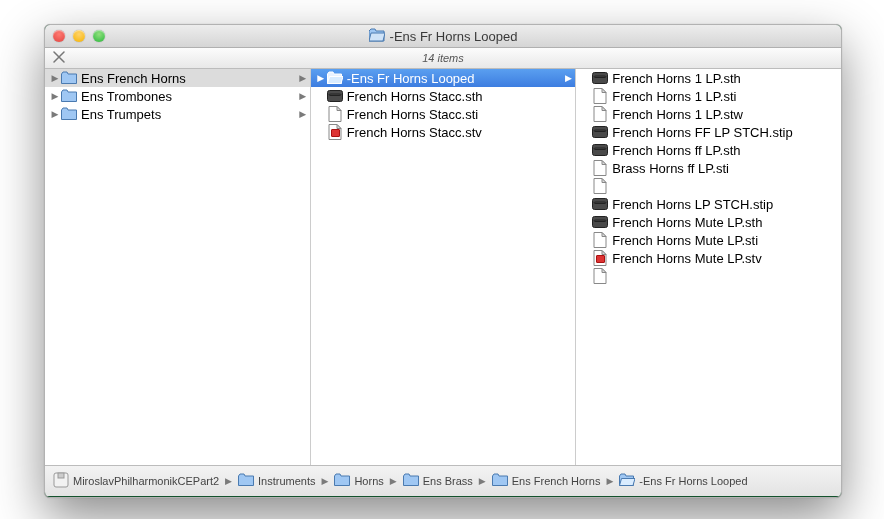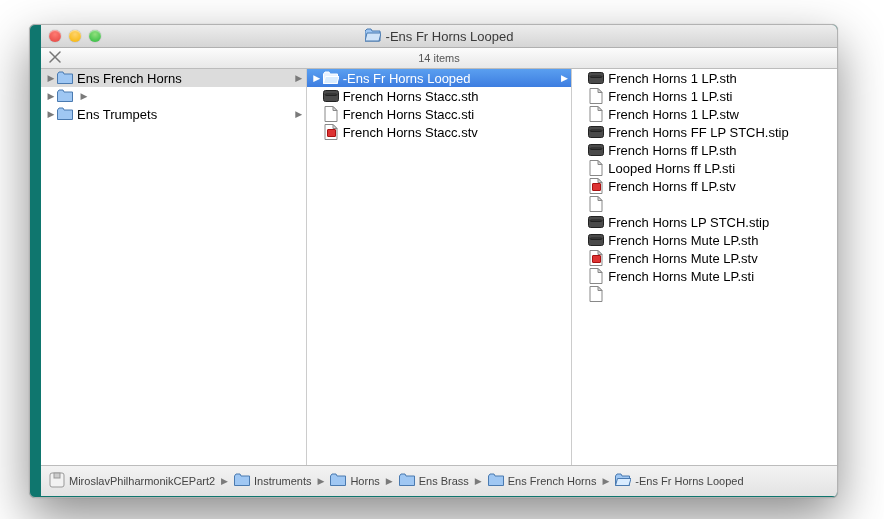--- a/index.html
+++ b/index.html
@@ -11,30 +11,29 @@
     color: #000;
   }
   .stage {
     width: 884px;
     height: 519px;
     position: relative;
     background: #fff;
   }
   .window {
     position: absolute;
-    left: 29px;
+    left: 44px;
     top: 24px;
     width: 796px;
     height: 472px;
     border-radius: 6px;
     box-shadow: 0 20px 50px rgba(0,0,0,0.45), 0 0 1px rgba(0,0,0,0.3);
-    background: #0f766e;
+    background: #14532d;
     overflow: hidden;
     border: 1px solid #b2b2b2;
-    padding-left: 11px;
   }
   .titlebar {
     height: 22px;
     background: linear-gradient(to bottom, #ededed, #d5d5d5);
     border-bottom: 1px solid #b0b0b0;
     display: flex;
     align-items: center;
     position: relative;
   }
   .traffic {
@@ -72,20 +71,21 @@
   .tool-left {
     padding-left: 8px;
     color: #555;
   }
   .tool-center {
     position: absolute;
     left:0; right:0;
     text-align: center;
     font-size: 11px;
     color: #555;
+    font-style: italic;
   }
   .columns {
     display: flex;
     height: 396px;
     background: #fff;
   }
   .col {
     flex: 1 1 0;
     border-right: 1px solid #ccc;
     overflow: hidden;
@@ -214,20 +214,21 @@
             <span class="label">Ens French Horns</span>
             <span class="arrow-right">▶</span>
           </div>
           <div class="row">
             <span class="disclosure">▶</span>
             <span class="icon">
               <svg class="svg-folder" viewBox="0 0 16 14">
                 <path d="M0.5 3 L2 1 L6 1 L7 3 L15.5 3 L15.5 12.5 L0.5 12.5 Z" fill="#9fc7f3" stroke="#4a7ab0"></path>
               </svg>
             </span>
+            <span class="label">Ens Trombones</span>
             <span class="arrow-right">▶</span>
           </div>
           <div class="row">
             <span class="disclosure">▶</span>
             <span class="icon">
               <svg class="svg-folder" viewBox="0 0 16 14">
                 <path d="M0.5 3 L2 1 L6 1 L7 3 L15.5 3 L15.5 12.5 L0.5 12.5 Z" fill="#9fc7f3" stroke="#4a7ab0"></path>
               </svg>
             </span>
             <span class="label">Ens Trumpets</span>
@@ -332,86 +333,73 @@
             <span class="label">French Horns ff LP.sth</span>
           </div>
           <div class="row">
             <span class="disclosure empty">▶</span>
             <span class="icon">
               <svg class="svg-file" viewBox="0 0 14 16">
                 <path class="page" d="M1 0.5 L9 0.5 L13 4.5 L13 15.5 L1 15.5 Z"></path>
                 <path class="fold" d="M9 0.5 L9 4.5 L13 4.5 Z"></path>
               </svg>
             </span>
-            <span class="label">Looped Horns ff LP.sti</span>
+            <span class="label">Brass Horns ff LP.sti</span>
+          </div>
+          <div class="row">
+            <span class="disclosure empty">▶</span>
+            <span class="icon">
+              <svg class="svg-file" viewBox="0 0 14 16">
+                <path class="page" d="M1 0.5 L9 0.5 L13 4.5 L13 15.5 L1 15.5 Z"></path>
+                <path class="fold" d="M9 0.5 L9 4.5 L13 4.5 Z"></path>
+              </svg>
+            </span>
+          </div>
+          <div class="row">
+            <span class="disclosure empty">▶</span>
+            <span class="icon">
+              <svg class="svg-dark" viewBox="0 0 16 12">
+                <rect x="0.5" y="0.5" width="15" height="11" rx="2"></rect>
+                <rect x="2" y="4" width="12" height="1.5" fill="#bbb"></rect>
+              </svg>
+            </span>
+            <span class="label">French Horns LP STCH.stip</span>
+          </div>
+          <div class="row">
+            <span class="disclosure empty">▶</span>
+            <span class="icon">
+              <svg class="svg-dark" viewBox="0 0 16 12">
+                <rect x="0.5" y="0.5" width="15" height="11" rx="2"></rect>
+                <rect x="2" y="4" width="12" height="1.5" fill="#bbb"></rect>
+              </svg>
+            </span>
+            <span class="label">French Horns Mute LP.sth</span>
+          </div>
+          <div class="row">
+            <span class="disclosure empty">▶</span>
+            <span class="icon">
+              <svg class="svg-file" viewBox="0 0 14 16">
+                <path class="page" d="M1 0.5 L9 0.5 L13 4.5 L13 15.5 L1 15.5 Z"></path>
+                <path class="fold" d="M9 0.5 L9 4.5 L13 4.5 Z"></path>
+              </svg>
+            </span>
+            <span class="label">French Horns Mute LP.sti</span>
           </div>
           <div class="row">
             <span class="disclosure empty">▶</span>
             <span class="icon">
               <span style="position:relative;display:inline-block;width:14px;height:16px;">
                 <svg class="svg-file" viewBox="0 0 14 16" style="position:absolute;left:0;top:0;">
                   <path class="page" d="M1 0.5 L9 0.5 L13 4.5 L13 15.5 L1 15.5 Z"></path>
                   <path class="fold" d="M9 0.5 L9 4.5 L13 4.5 Z"></path>
                 </svg>
                 <span style="position:absolute;left:3px;top:5px;width:7px;height:6px;background:#d33;border:1px solid #a11;border-radius:1px;"></span>
               </span>
             </span>
-            <span class="label">French Horns ff LP.stv</span>
-          </div>
-          <div class="row">
-            <span class="disclosure empty">▶</span>
-            <span class="icon">
-              <svg class="svg-file" viewBox="0 0 14 16">
-                <path class="page" d="M1 0.5 L9 0.5 L13 4.5 L13 15.5 L1 15.5 Z"></path>
-                <path class="fold" d="M9 0.5 L9 4.5 L13 4.5 Z"></path>
-              </svg>
-            </span>
-          </div>
-          <div class="row">
-            <span class="disclosure empty">▶</span>
-            <span class="icon">
-              <svg class="svg-dark" viewBox="0 0 16 12">
-                <rect x="0.5" y="0.5" width="15" height="11" rx="2"></rect>
-                <rect x="2" y="4" width="12" height="1.5" fill="#bbb"></rect>
-              </svg>
-            </span>
-            <span class="label">French Horns LP STCH.stip</span>
-          </div>
-          <div class="row">
-            <span class="disclosure empty">▶</span>
-            <span class="icon">
-              <svg class="svg-dark" viewBox="0 0 16 12">
-                <rect x="0.5" y="0.5" width="15" height="11" rx="2"></rect>
-                <rect x="2" y="4" width="12" height="1.5" fill="#bbb"></rect>
-              </svg>
-            </span>
-            <span class="label">French Horns Mute LP.sth</span>
-          </div>
-          <div class="row">
-            <span class="disclosure empty">▶</span>
-            <span class="icon">
-              <span style="position:relative;display:inline-block;width:14px;height:16px;">
-                <svg class="svg-file" viewBox="0 0 14 16" style="position:absolute;left:0;top:0;">
-                  <path class="page" d="M1 0.5 L9 0.5 L13 4.5 L13 15.5 L1 15.5 Z"></path>
-                  <path class="fold" d="M9 0.5 L9 4.5 L13 4.5 Z"></path>
-                </svg>
-                <span style="position:absolute;left:3px;top:5px;width:7px;height:6px;background:#d33;border:1px solid #a11;border-radius:1px;"></span>
-              </span>
-            </span>
             <span class="label">French Horns Mute LP.stv</span>
-          </div>
-          <div class="row">
-            <span class="disclosure empty">▶</span>
-            <span class="icon">
-              <svg class="svg-file" viewBox="0 0 14 16">
-                <path class="page" d="M1 0.5 L9 0.5 L13 4.5 L13 15.5 L1 15.5 Z"></path>
-                <path class="fold" d="M9 0.5 L9 4.5 L13 4.5 Z"></path>
-              </svg>
-            </span>
-            <span class="label">French Horns Mute LP.sti</span>
           </div>
           <div class="row">
             <span class="disclosure empty">▶</span>
             <span class="icon">
               <svg class="svg-file" viewBox="0 0 14 16">
                 <path class="page" d="M1 0.5 L9 0.5 L13 4.5 L13 15.5 L1 15.5 Z"></path>
                 <path class="fold" d="M9 0.5 L9 4.5 L13 4.5 Z"></path>
               </svg>
             </span>
           </div>

